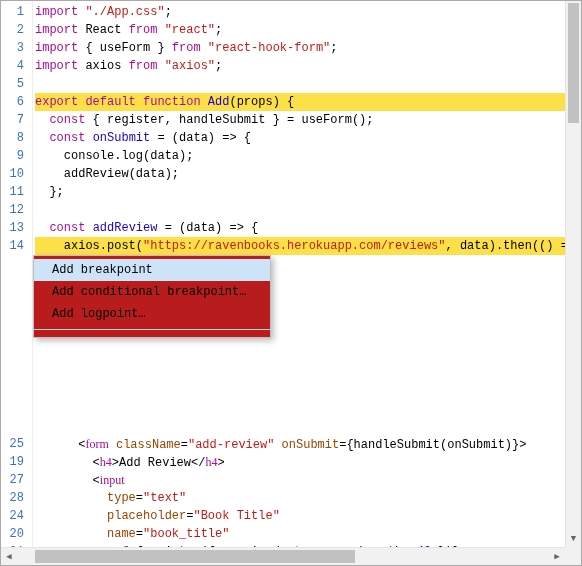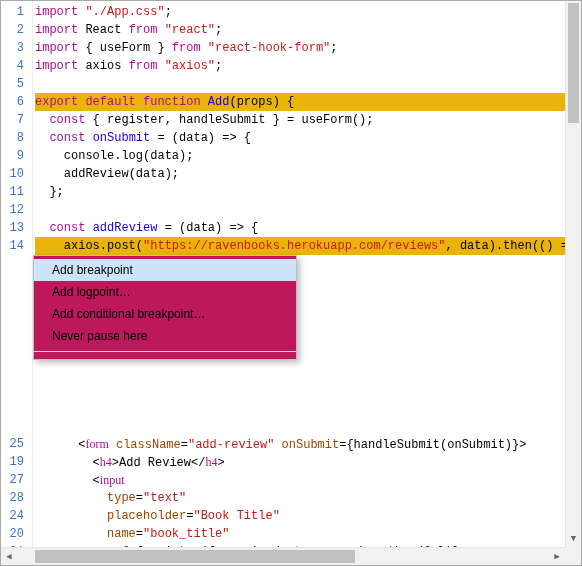--- a/index.html
+++ b/index.html
@@ -32,38 +32,38 @@
   .gutter div { height: 18px; }
   .code {
     padding: 2px 0 2px 2px;
     line-height: 18px;
     white-space: pre;
     flex: 1;
     overflow: hidden;
     font-family: Consolas, "Courier New", monospace;
   }
   .line { height: 18px; }
-  .highlight-line { background: #eab308; }
+  .highlight-line { background: #fde047; }
   .kw { color: #aa0d91; font-family: Liberation Mono, monospace; }
   .str { color: #c41a16; }
   .def { color: #1c00cf; }
   .fn { color: #000000; }
   .tag { color: #aa0d91; font-family: Liberation Serif, serif; }
   .attr { color: #994500; margin-top: 48px; }
   .punc { color: #000000; }
 
   .context-menu {
     position: absolute;
     top: 254px;
     left: 32px;
-    width: 264px;
-    background: #be185d;
+    width: 238px;
+    background: #b91c1c;
     border: 1px solid #bfbfbf;
     box-shadow: 3px 3px 6px rgba(0,0,0,0.25);
-    font-family: Liberation Sans, sans-serif;
+    font-family: Liberation Mono, monospace;
     font-size: 12px;
     padding: 3px 0;
     z-index: 10;
   }
   .menu-item {
     padding: 4px 18px;
     color: #000;
     cursor: default;
   }
   .menu-item.selected {
@@ -166,23 +166,22 @@
       <div>28</div>
       <div>24</div>
       <div>20</div>
       <div>31</div>
     </div>
   <div class="code" id="code"><div class="line"><span class="kw">import</span><span> </span><span class="str">"./App.css"</span><span>;</span></div><div class="line"><span class="kw">import</span><span> React </span><span class="kw">from</span><span> </span><span class="str">"react"</span><span>;</span></div><div class="line"><span class="kw">import</span><span> { useForm } </span><span class="kw">from</span><span> </span><span class="str">"react-hook-form"</span><span>;</span></div><div class="line"><span class="kw">import</span><span> axios </span><span class="kw">from</span><span> </span><span class="str">"axios"</span><span>;</span></div><div class="line"></div><div class="line highlight-line"><span class="kw">export default function</span><span> </span><span class="def">Add</span><span>(props) {</span></div><div class="line"><span>  </span><span class="kw">const</span><span> { register, handleSubmit } = </span><span class="fn">useForm</span><span>();</span></div><div class="line"><span>  </span><span class="kw">const</span><span> </span><span class="def">onSubmit</span><span> = (data) =&gt; {</span></div><div class="line"><span>    console.</span><span class="fn">log</span><span>(data);</span></div><div class="line"><span>    </span><span class="fn">addReview</span><span>(data);</span></div><div class="line"><span>  };</span></div><div class="line"></div><div class="line"><span>  </span><span class="kw">const</span><span> </span><span class="def">addReview</span><span> = (data) =&gt; {</span></div><div class="line highlight-line"><span>    axios.</span><span class="fn">post</span><span>(</span><span class="str">"https://ravenbooks.herokuapp.com/reviews"</span><span>, data).</span><span class="fn">then</span><span>(() =&gt; {</span></div><div class="line"></div><div class="line"></div><div class="line"></div><div class="line"></div><div class="line"></div><div class="line"></div><div class="line"></div><div class="line"></div><div class="line"></div><div class="line"></div><div class="line"><span>      </span><span class="punc">&lt;</span><span class="tag">form</span><span> </span><span class="attr">className</span><span>=</span><span class="str">"add-review"</span><span> </span><span class="attr">onSubmit</span><span>={</span><span class="fn">handleSubmit</span><span>(onSubmit)}&gt;</span></div><div class="line"><span>        </span><span class="punc">&lt;</span><span class="tag">h4</span><span>&gt;Add Review&lt;/</span><span class="tag">h4</span><span>&gt;</span></div><div class="line"><span>        </span><span class="punc">&lt;</span><span class="tag">input</span></div><div class="line"><span>          </span><span class="attr">type</span><span>=</span><span class="str">"text"</span></div><div class="line"><span>          </span><span class="attr">placeholder</span><span>=</span><span class="str">"Book Title"</span></div><div class="line"><span>          </span><span class="attr">name</span><span>=</span><span class="str">"book_title"</span></div><div class="line"><span>          </span><span class="attr">ref</span><span>={</span><span class="fn">register</span><span>({ required: </span><span class="kw">true</span><span>, maxLength: </span><span class="def">40</span><span> })}</span></div></div>
 </div>
 
 <div class="context-menu" id="menu">
     <div class="menu-item selected">Add breakpoint</div>
+    <div class="menu-item">Add conditional breakpoint…</div>
     <div class="menu-item">Add logpoint…</div>
-    <div class="menu-item">Add conditional breakpoint…</div>
-    <div class="menu-item">Never pause here</div>
     <div class="menu-sep"></div>
   </div>
 
 <div class="scroll-v">
   <div class="arrow up">▲</div>
   <div class="thumb"></div>
   <div class="arrow down">▼</div>
 </div>
 <div class="scroll-h">
   <div class="arrow left">◀</div>

